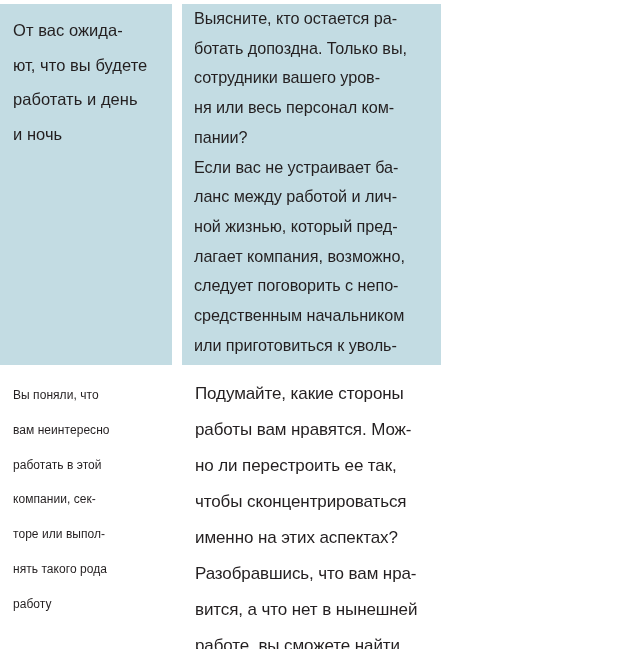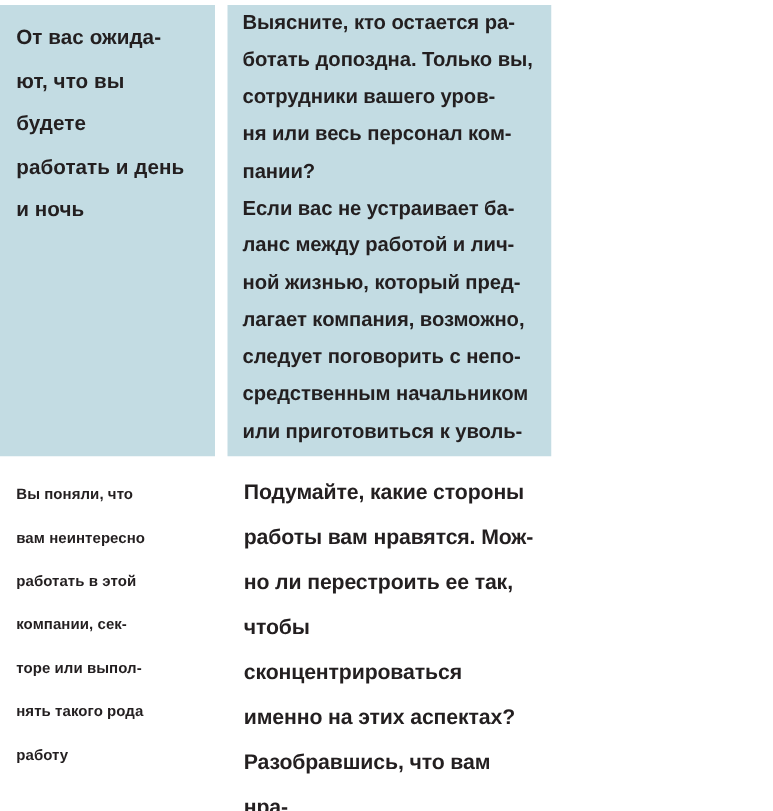--- a/index.html
+++ b/index.html
@@ -12,21 +12,20 @@
     height: 649px;
     font-family: "Liberation Sans", "DejaVu Sans", sans-serif;
     color: #231f20;
     overflow: hidden;
   }
   .table-wrap {
     position: relative;
     width: 618px;
     height: 649px;
     background: #ffffff;
-    font-weight: bold;
   }
 
   
   .row {
     position: absolute;
     left: 0;
     width: 618px;
     display: flex;
     align-items: stretch;
   }

